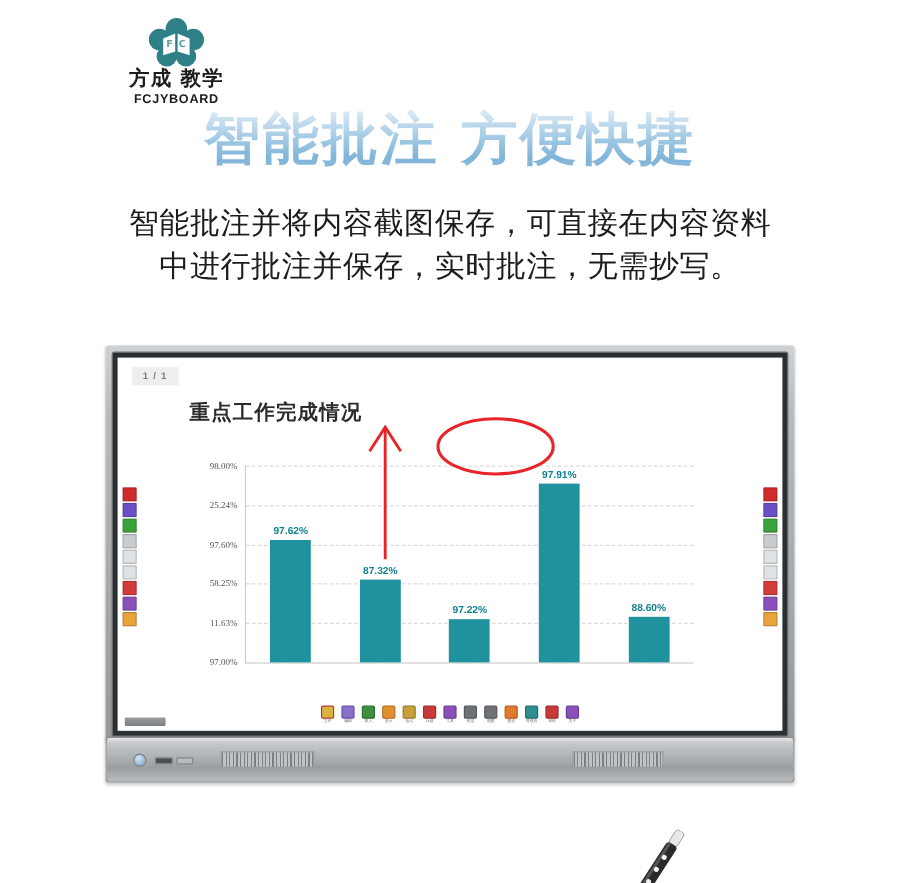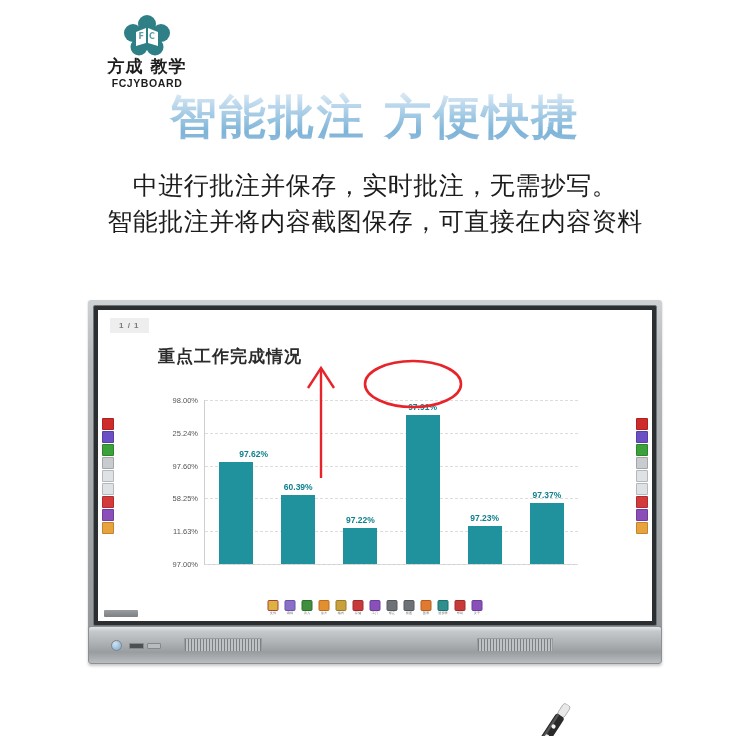--- a/index.html
+++ b/index.html
@@ -44,21 +44,21 @@
   
   .subtitle{
     position:absolute;left:0;top:168px;width:750px;text-align:center;
     font-family:"DejaVu Sans",sans-serif;
     font-size:25px;color:#1c1c1c;line-height:1.45;letter-spacing:0.5px;
   }
   .subtitle div{white-space:nowrap;}
 
   
   .device{
-    position:absolute;left:88px;top:288px;width:574px;height:436px;margin-top:12px;
+    position:absolute;left:88px;top:288px;width:574px;height:436px;
   }
   .bezel{
     position:absolute;left:0;top:0;width:574px;height:330px;
     background:linear-gradient(180deg,#cfd2d4 0%,#b7babd 18%,#a9acaf 55%,#94989b 100%);
     border-radius:3px;
     box-sizing:border-box;
     padding:9px 9px 8px 9px;
     box-shadow:0 1px 2px rgba(0,0,0,.25);
   }
   .bezel-inner{
@@ -110,21 +110,21 @@
   }
   .plot{
     position:absolute;left:0;top:52px;width:420px;height:186px;
   }
   .y-axis{
     position:absolute;left:0;top:0;width:44px;height:164px;
   }
   .y-tick{
     position:absolute;right:4px;transform:translateY(-50%);
     font-size:7.5px;color:#555;letter-spacing:0;white-space:nowrap;
-    font-family:Liberation Sans, sans-serif;
+    font-family:Liberation Serif, serif;
   }
   .grid-wrap{
     position:absolute;left:46px;top:0;right:0;height:164px;
     border-left:1px solid #cfcfcf;border-bottom:1px solid #cfcfcf;
   }
   .grid-line{
     position:absolute;left:0;right:0;height:0;
     border-top:1px dashed #dcdcdc;
   }
   .bars{
@@ -238,22 +238,22 @@
       <path d="M22.8 11 L23.2 11 L23.2 30 L22.8 30 Z" fill="#2e7f86"></path>
     </svg>
   </div>
   <div class="logo-cn">方成 教学</div>
   <div class="logo-en">FCJYBOARD</div>
 </div>
 
 <div class="headline">智能批注 方便快捷</div>
 
 <div class="subtitle">
+  <div>智能批注并将内容截图保存，可直接在内容资料</div>
   <div>中进行批注并保存，实时批注，无需抄写。</div>
-  <div>智能批注并将内容截图保存，可直接在内容资料</div>
 </div>
 
 <div class="device">
 
   <div class="bezel">
     <div class="bezel-inner">
       <div class="screen">
 
         <div class="page-indicator">1 / 1</div>
 
@@ -297,42 +297,38 @@
               <div id="gridlines">
                   <div class="grid-line" style="top: 0px;"></div>
                   <div class="grid-line" style="top: 32.8px;"></div>
                   <div class="grid-line" style="top: 65.6px;"></div>
                   <div class="grid-line" style="top: 98.4px;"></div>
                   <div class="grid-line" style="top: 131.2px;"></div>
                   <div class="grid-line" style="top: 164px;"></div>
                 </div>
               <div class="bars" id="bars">
                   <div class="bar-col">
-                    <div class="bar-label" style="bottom: 104.68px; padding-left: 35px;">97.62%</div>
+                    <div class="bar-label" style="bottom: 104.68px;">97.62%</div>
                     <div class="bar" style="height: 101.68px; background: rgb(31, 146, 158);"></div>
                   </div>
                   <div class="bar-col">
-                    <div class="bar-label" style="bottom: 71.88px;">60.39%</div>
+                    <div class="bar-label" style="bottom: 71.88px;">87.32%</div>
                     <div class="bar" style="height: 68.88px; background: rgb(31, 146, 158);"></div>
                   </div>
                   <div class="bar-col">
                     <div class="bar-label" style="bottom: 39.08px;">97.22%</div>
                     <div class="bar" style="height: 36.08px; background: rgb(31, 146, 158);"></div>
                   </div>
                   <div class="bar-col">
                     <div class="bar-label" style="bottom: 152.24px;">97.91%</div>
                     <div class="bar" style="height: 149.24px; background: rgb(31, 146, 158);"></div>
                   </div>
                   <div class="bar-col">
-                    <div class="bar-label" style="bottom: 40.72px;">97.23%</div>
+                    <div class="bar-label" style="bottom: 40.72px;">88.60%</div>
                     <div class="bar" style="height: 37.72px; background: rgb(31, 146, 158);"></div>
-                  </div>
-                  <div class="bar-col">
-                    <div class="bar-label" style="bottom: 63.68px;">97.37%</div>
-                    <div class="bar" style="height: 60.68px; background: rgb(31, 146, 158);"></div>
                   </div>
                 </div>
             </div>
           </div>
 
           <svg class="annot" viewBox="0 0 420 238">
             <ellipse cx="255" cy="36" rx="48" ry="23" fill="none" stroke="#e8242b" stroke-width="2.6"></ellipse>
             <g stroke="#e8242b" stroke-width="2.4" fill="none">
               <line x1="163" y1="130" x2="163" y2="22"></line>
               <polyline points="150,40 163,20 176,40"></polyline>

